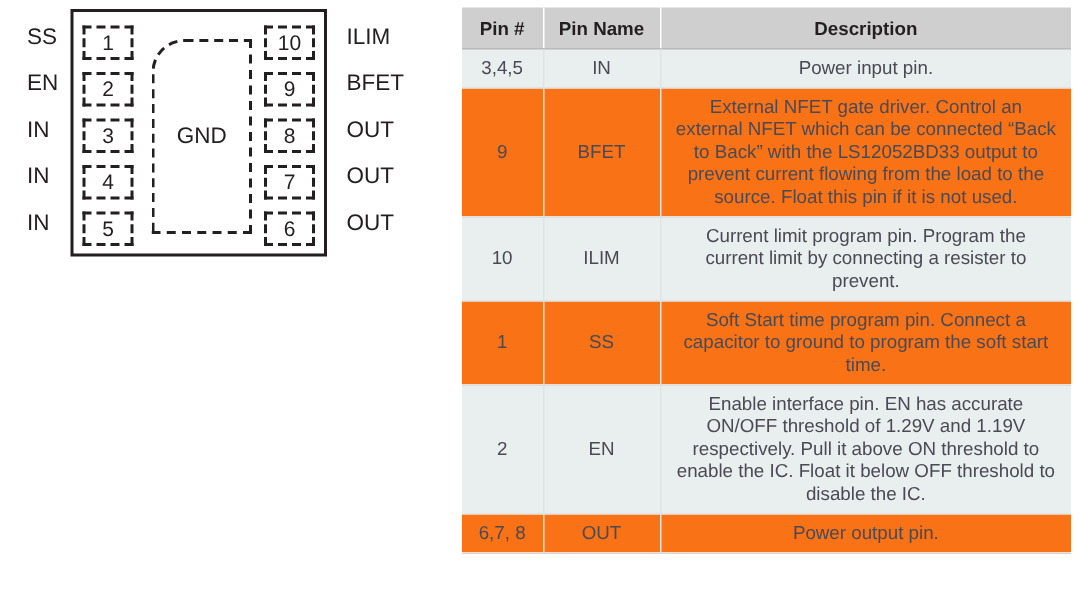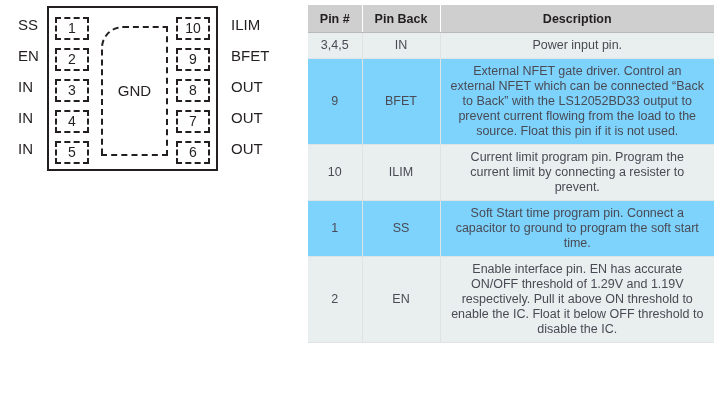--- a/index.html
+++ b/index.html
@@ -143,21 +143,21 @@
     border-right: 1px solid #dfe3e3;
     border-bottom: 1px solid #dfe3e3;
     padding: 5px 6px;
     line-height: 15px;
     color: #4a4a55;
   }
   table.pin-table td:last-child { border-right: none; }
   table.pin-table td.desc { padding-left: 10px; padding-right: 10px; text-align: center; }
 
   tr.shade td { background: #e9eeee; }
-  tr.plain td { background: #7dd3fc; }
+  tr.plain td { background: #f97316; }
 </style>
 </head>
 <body>
 
 <div id="pinout-diagram">
 
   <div class="side-label left lbl-r1">SS</div>
   <div class="side-label left lbl-r2">EN</div>
   <div class="side-label left lbl-r3">IN</div>
   <div class="side-label left lbl-r4">IN</div>
@@ -193,21 +193,21 @@
 <div id="pin-table-wrap">
   <table class="pin-table">
     <colgroup>
       <col class="c-num">
       <col class="c-name">
       <col class="c-desc">
     </colgroup>
     <thead>
       <tr>
         <th>Pin #</th>
-        <th>Pin Back</th>
+        <th>Pin Name</th>
         <th>Description</th>
       </tr>
     </thead>
     <tbody>
       <tr class="shade">
         <td>3,4,5</td>
         <td>IN</td>
         <td class="desc">Power input pin.</td>
       </tr>
       <tr class="plain">
@@ -223,15 +223,20 @@
       <tr class="plain">
         <td>1</td>
         <td>SS</td>
         <td class="desc">Soft Start time program pin. Connect a capacitor to ground to program the soft start time.</td>
       </tr>
       <tr class="shade">
         <td>2</td>
         <td>EN</td>
         <td class="desc">Enable interface pin. EN has accurate ON/OFF threshold of 1.29V and 1.19V respectively. Pull it above ON threshold to enable the IC. Float it below OFF threshold to disable the IC.</td>
       </tr>
+      <tr class="plain">
+        <td>6,7, 8</td>
+        <td>OUT</td>
+        <td class="desc">Power output pin.</td>
+      </tr>
     </tbody>
   </table>
 </div>
 
 </body></html>

